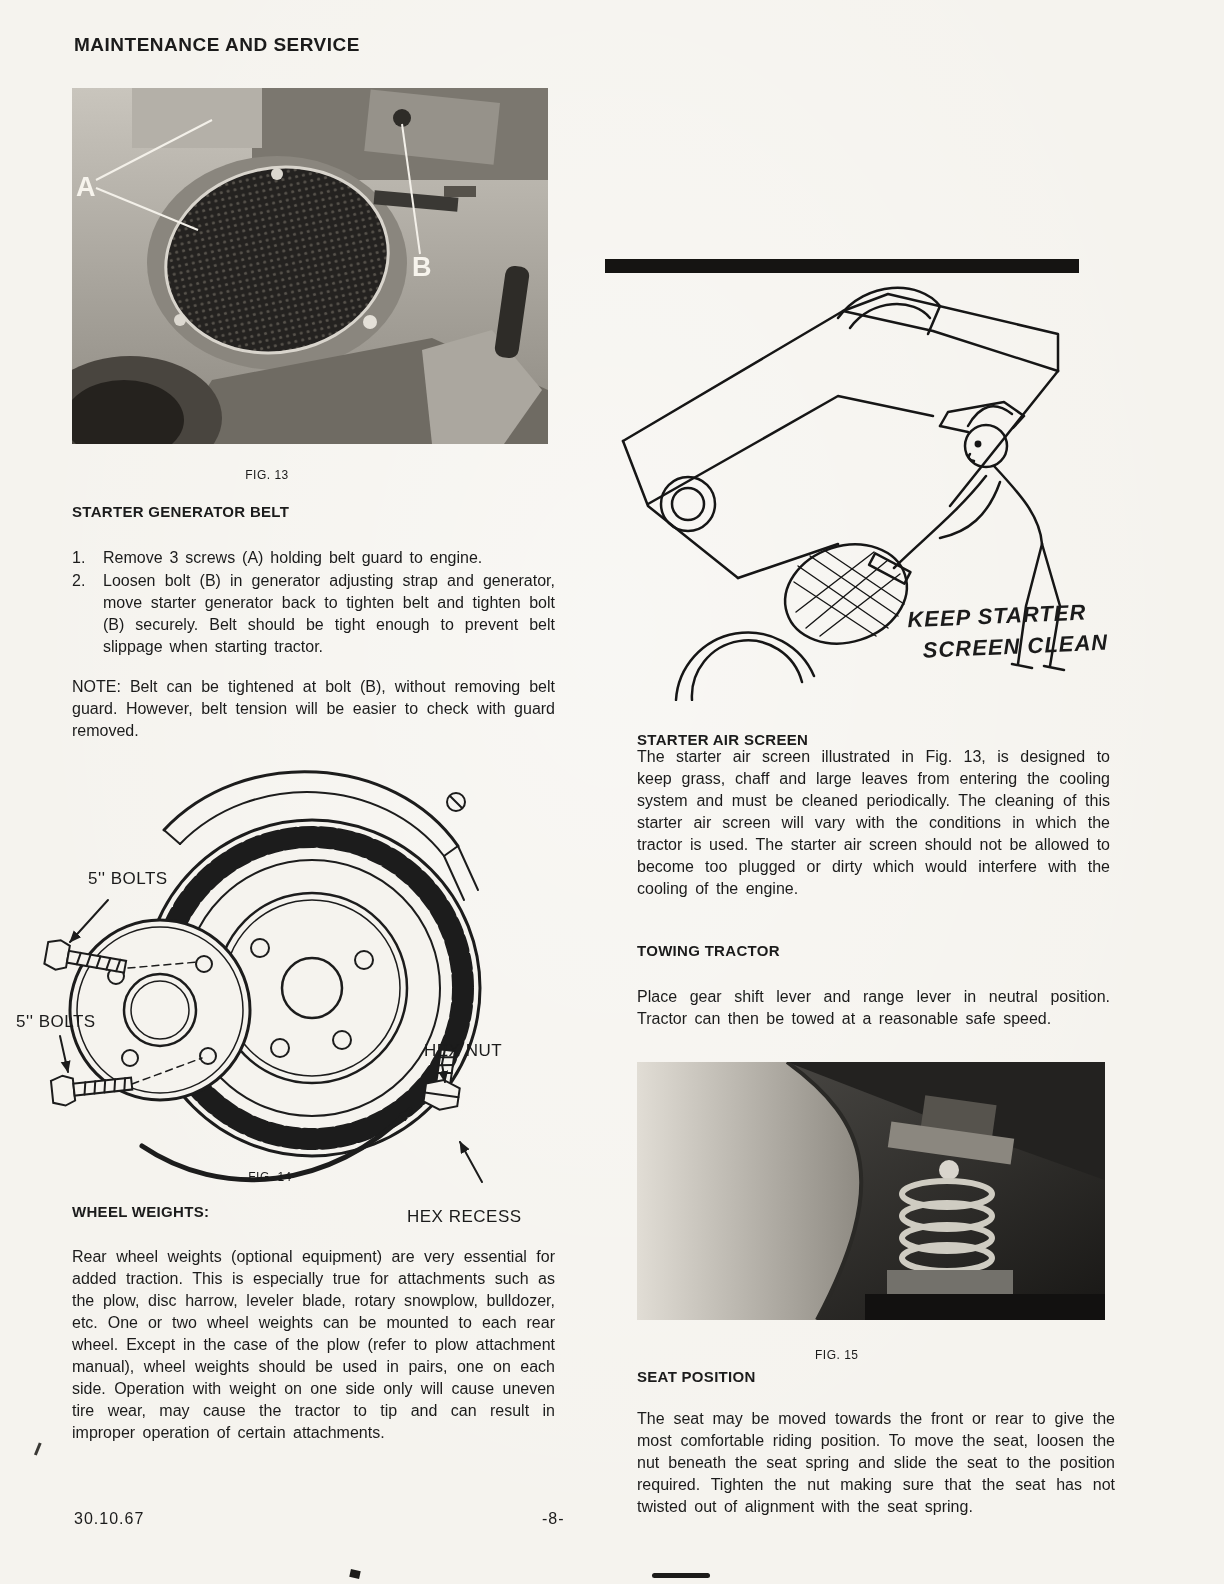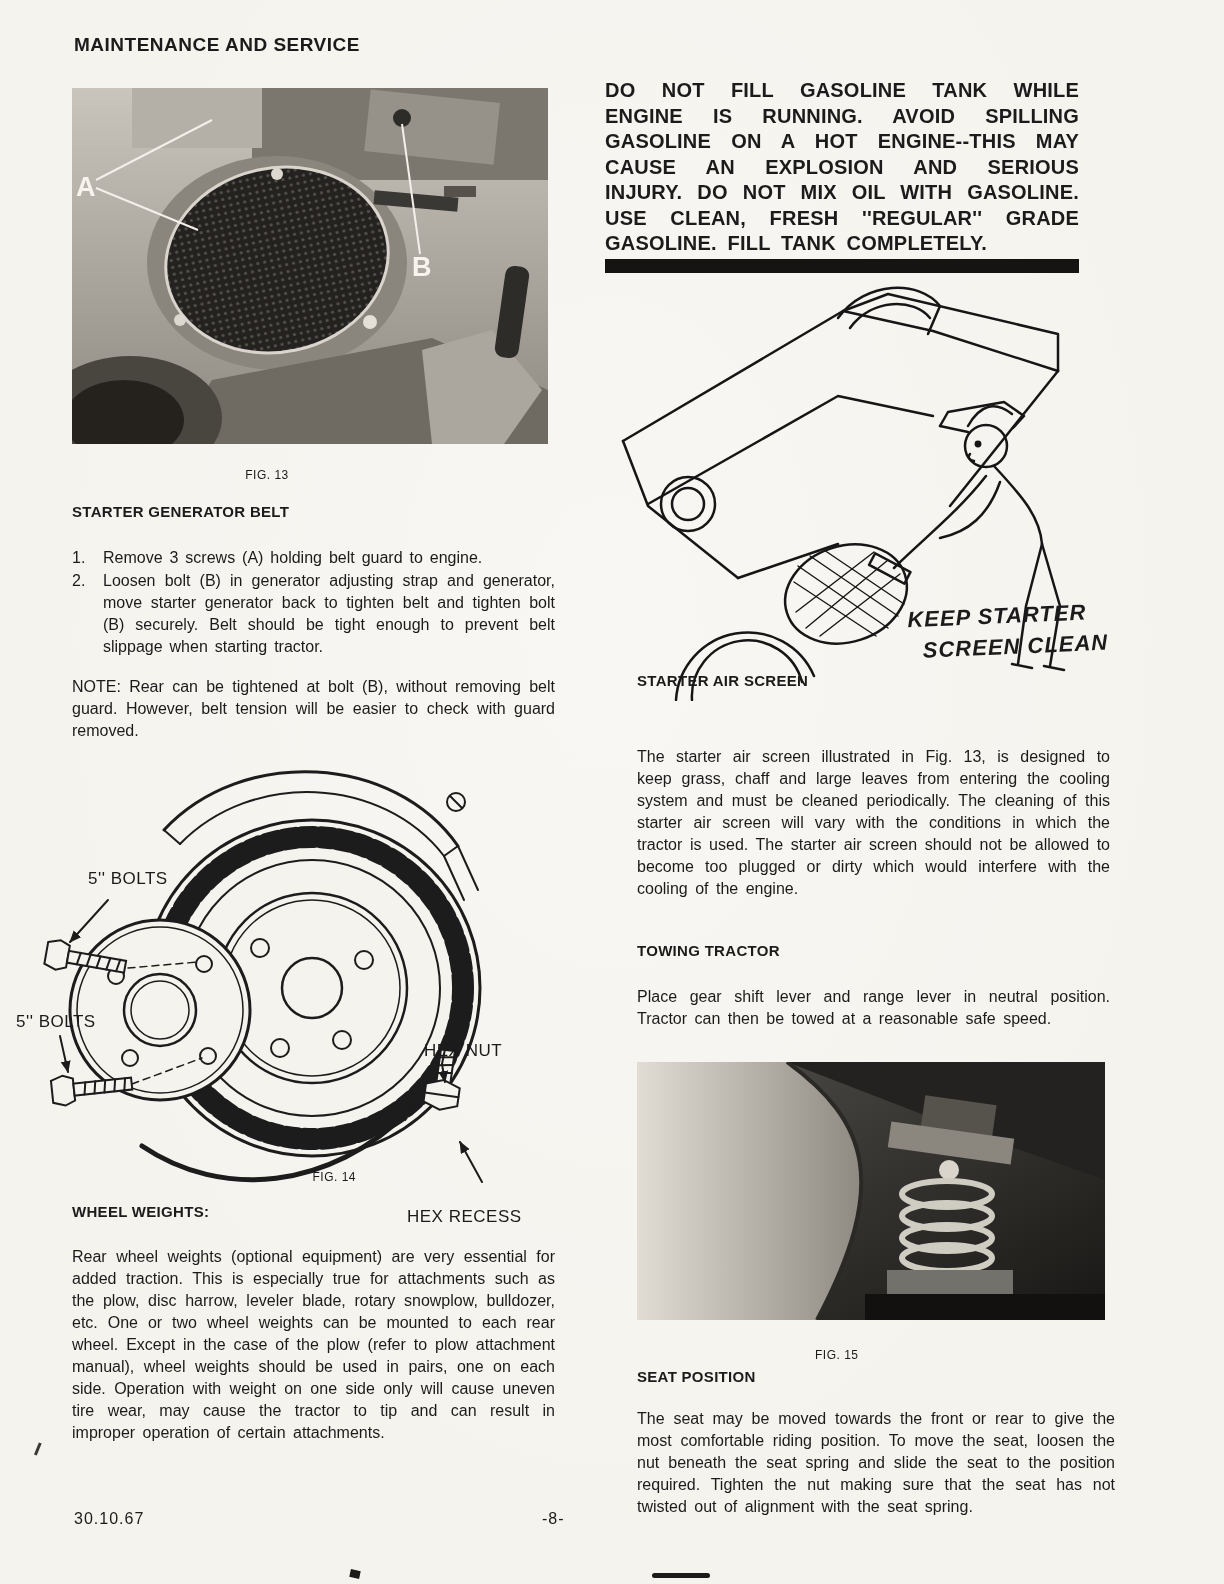--- a/index.html
+++ b/index.html
@@ -89,21 +89,21 @@
     <div class="li">
       <span class="num">1.</span>
       <span class="itext">Remove 3 screws (A) holding belt guard to engine.</span>
     </div>
     <div class="li">
       <span class="num">2.</span>
       <span class="itext">Loosen bolt (B) in generator adjusting strap and generator, move starter generator back to tighten belt and tighten bolt (B) securely. Belt should be tight enough to prevent belt slippage when starting tractor.</span>
     </div>
   </div>
 
-  <div class="abs body" style="left:72px;top:676px;width:483px">NOTE: Rear can be tightened at bolt (B), without removing belt guard. However, belt tension will be easier to check with guard removed.</div>
+  <div class="abs body" style="left:72px;top:676px;width:483px">NOTE: Belt can be tightened at bolt (B), without removing belt guard. However, belt tension will be easier to check with guard removed.</div>
 
   <div class="abs" style="left:12px;top:738px;width:545px;height:458px">
     <svg width="545" height="458" viewBox="0 0 545 458">
       <defs>
         <marker id="ah" markerWidth="14" markerHeight="12" refX="11" refY="5" orient="auto" markerUnits="userSpaceOnUse">
           <path d="M0,0 L12,5 L0,10 Z" fill="#1c1c1c"></path>
         </marker>
       </defs>
       <g stroke="#1c1c1c" fill="none" stroke-linecap="round">
 
@@ -175,29 +175,28 @@
         <line x1="430" y1="326" x2="434" y2="306" stroke-width="2"></line>
         <line x1="430" y1="326" x2="433" y2="344" stroke-width="2" marker-end="url(#ah)"></line>
         <line x1="470" y1="444" x2="448" y2="404" stroke-width="2" marker-end="url(#ah)"></line>
       </g>
     </svg>
   </div>
 
   <div class="abs diagram-label" style="left:88px;top:869px">5'' BOLTS</div>
   <div class="abs diagram-label" style="left:16px;top:1012px">5'' BOLTS</div>
   <div class="abs diagram-label" style="left:424px;top:1041px">HEX NUT</div>
-  <div class="abs caption" style="left:156px;top:1170px;width:200px;text-align:right">FIG. 14</div>
+  <div class="abs caption" style="left:170px;top:1170px;width:200px;text-align:center">FIG. 14</div>
   <div class="abs heading" style="left:72px;top:1203px">WHEEL WEIGHTS:</div>
   <div class="abs diagram-label" style="left:407px;top:1207px">HEX RECESS</div>
 
   <div class="abs body" style="left:72px;top:1246px;width:483px">Rear wheel weights (optional equipment) are very essential for added traction. This is especially true for attachments such as the plow, disc harrow, leveler blade, rotary snowplow, bulldozer, etc. One or two wheel weights can be mounted to each rear wheel. Except in the case of the plow (refer to plow attachment manual), wheel weights should be used in pairs, one on each side. Operation with weight on one side only will cause uneven tire wear, may cause the tractor to tip and can result in improper operation of certain attachments.</div>
 
   <div class="abs footer" style="left:74px;top:1510px">30.10.67</div>
 
-  <div class="abs warning" style="left:605px;top:78px;width:474px">DO NOT FILL GASOLINE TANK WHILE ENGINE IS RUNNING. AVOID SPILLING GASOLINE ON A HOT ENGINE--THIS MAY CAUSE AN EXPLOSION AND SERIOUS INJURY. DO NOT MIX OIL WITH GASOLINE. USE CLEAN, FRESH ''REGULAR'' GRADE GASOLINE. FILL TANK COMPLETELY.</div>
 
   <div class="abs black-bar" style="left:605px;top:259px;width:474px;height:14px"></div>
 
   <div class="abs" style="left:588px;top:276px;width:525px;height:425px">
     <svg width="525" height="425" viewBox="0 0 525 425">
       <g stroke="#161616" stroke-width="2.5" fill="none" stroke-linecap="round" stroke-linejoin="round">
 
         <path d="M 250 42 C 278 4, 332 4, 352 30 L 340 58"></path>
         <path d="M 262 52 C 284 22, 326 22, 342 42"></path>
 
@@ -243,21 +242,21 @@
         <path d="M 412 206 C 400 240, 380 256, 352 262"></path>
       </g>
     </svg>
   </div>
 
   <div class="abs hand" style="left:908px;top:600px">
     <div>KEEP STARTER</div>
     <div style="padding-left:14px">SCREEN CLEAN</div>
   </div>
 
-  <div class="abs heading" style="left:637px;top:672px">STARTER AIR SCREEN</div>
+  <div class="abs heading" style="left:637px;top:731px">STARTER AIR SCREEN</div>
   <div class="abs body" style="left:637px;top:746px;width:473px">The starter air screen illustrated in Fig. 13, is designed to keep grass, chaff and large leaves from entering the cooling system and must be cleaned periodically. The cleaning of this starter air screen will vary with the conditions in which the tractor is used. The starter air screen should not be allowed to become too plugged or dirty which would interfere with the cooling of the engine.</div>
 
   <div class="abs heading" style="left:637px;top:942px">TOWING TRACTOR</div>
   <div class="abs body" style="left:637px;top:986px;width:473px">Place gear shift lever and range lever in neutral position. Tractor can then be towed at a reasonable safe speed.</div>
 
   <div class="abs" style="left:637px;top:1062px;width:468px;height:258px">
     <svg width="468" height="258" viewBox="0 0 468 258">
       <defs>
         <linearGradient id="g15a" x1="0" y1="0" x2="1" y2="1">
           <stop offset="0" stop-color="#504e4a"></stop>

